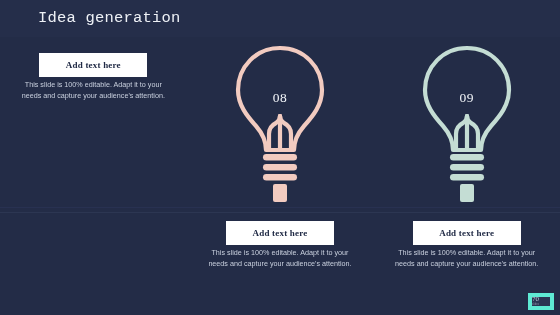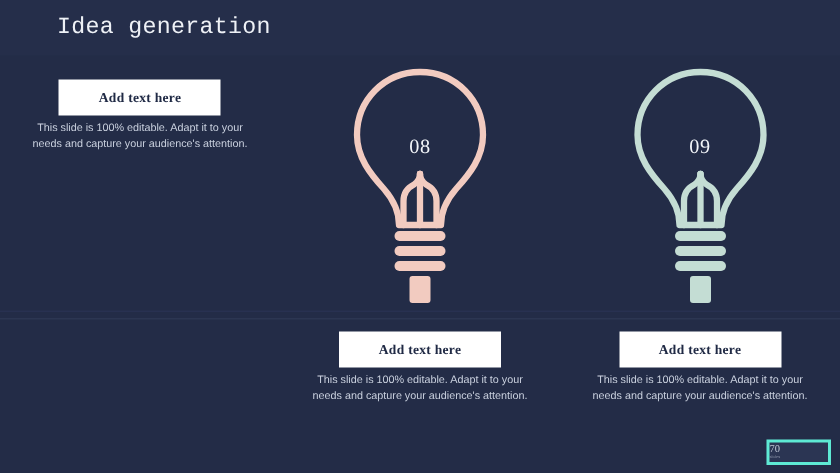--- a/index.html
+++ b/index.html
@@ -126,24 +126,24 @@
     font-size: 7.2px;
     line-height: 1.55;
     color: #c9d0de;
   }
 
   
   .corner-badge {
     position: absolute;
     right: 6px;
     bottom: 5px;
-    width: 43px;
+    width: 26px;
     height: 17px;
     background: #2b3553;
-    border: 2px solid #5eead4;
+    border: 4px solid #5eead4;
     display: flex;
     flex-direction: column;
     align-items: flex-start;
     justify-content: center;
     box-sizing: border-box;
   }
   .corner-badge .num {
     font-family: "Liberation Serif", serif;
     font-size: 7px;
     color: #c2c9d8;

